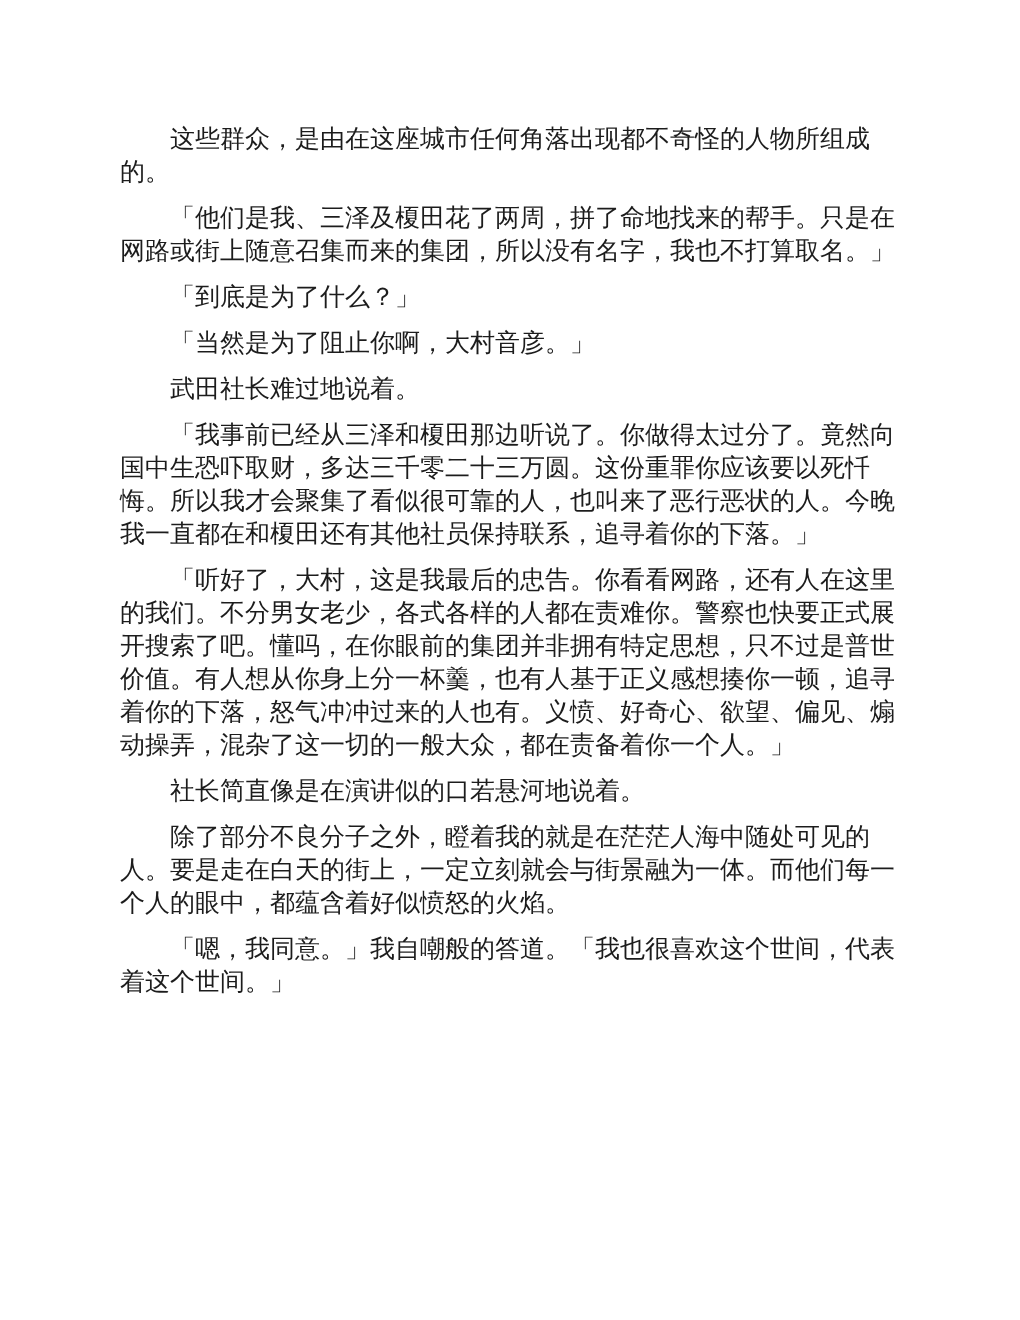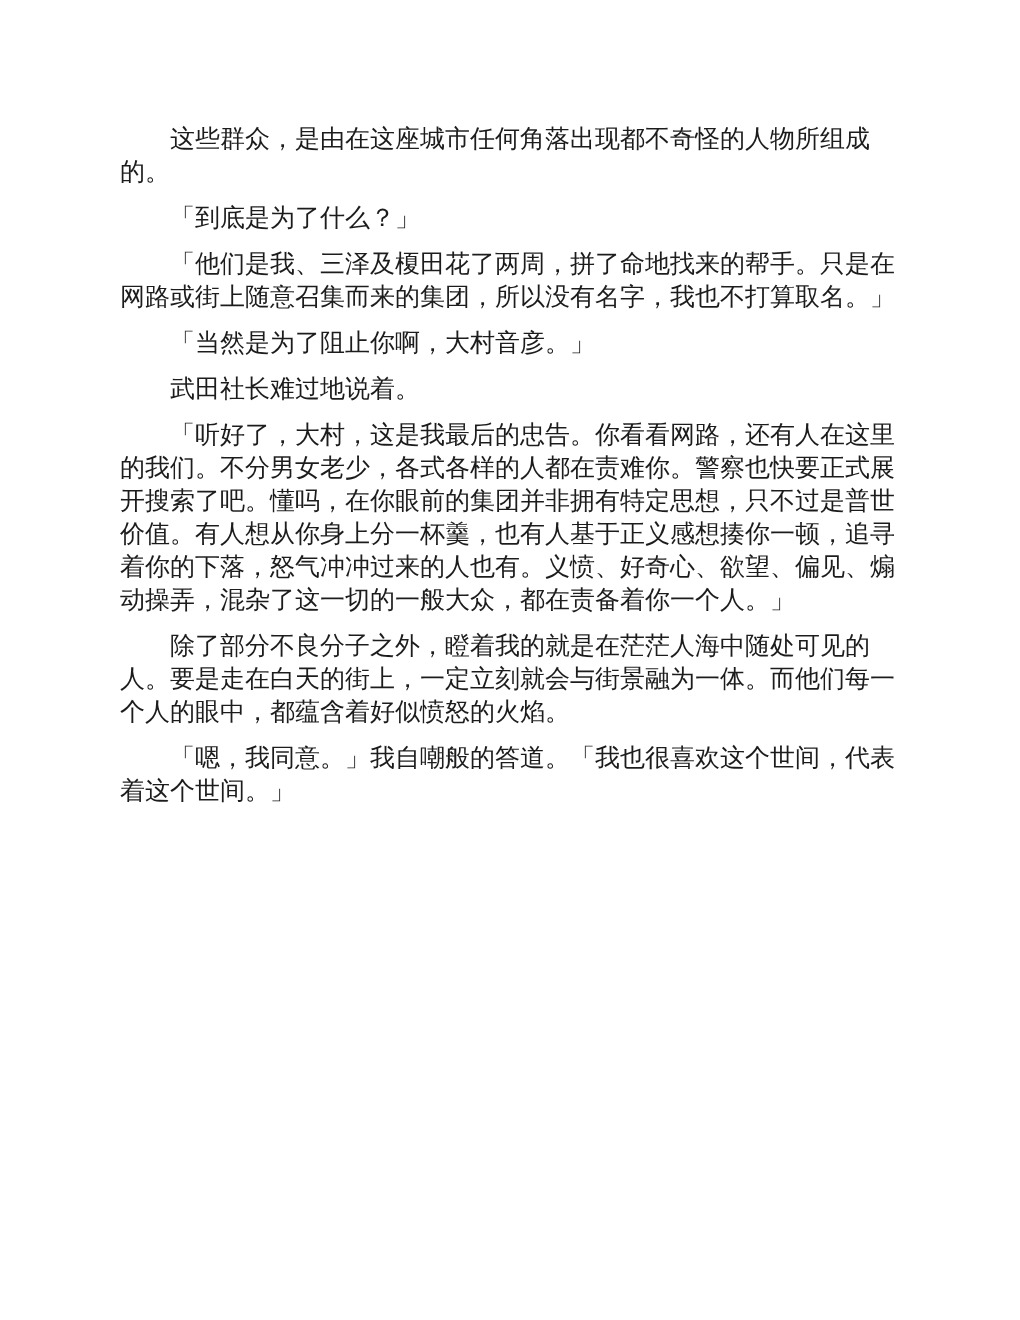--- a/index.html
+++ b/index.html
@@ -32,21 +32,23 @@
     margin: 0 0 13px 0;
     text-indent: 2em;
   }
 </style>
 </head>
 <body>
 
 <div class="page">
   <div class="text-block">
     <p>这些群众，是由在这座城市任何角落出现都不奇怪的人物所组成的。</p>
+    <p>「他们是我、三泽及榎田花了两周，拼了命地找来的帮手。只是在网路或街上随意召集而来的集团，所以没有名字，我也不打算取名。」</p>
     <p>「到底是为了什么？」</p>
-    <p>「他们是我、三泽及榎田花了两周，拼了命地找来的帮手。只是在网路或街上随意召集而来的集团，所以没有名字，我也不打算取名。」</p>
     <p>「当然是为了阻止你啊，大村音彦。」</p>
     <p>武田社长难过地说着。</p>
+    <p>「我事前已经从三泽和榎田那边听说了。你做得太过分了。竟然向国中生恐吓取财，多达三千零二十三万圆。这份重罪你应该要以死忏悔。所以我才会聚集了看似很可靠的人，也叫来了恶行恶状的人。今晚我一直都在和榎田还有其他社员保持联系，追寻着你的下落。」</p>
     <p>「听好了，大村，这是我最后的忠告。你看看网路，还有人在这里的我们。不分男女老少，各式各样的人都在责难你。警察也快要正式展开搜索了吧。懂吗，在你眼前的集团并非拥有特定思想，只不过是普世价值。有人想从你身上分一杯羹，也有人基于正义感想揍你一顿，追寻着你的下落，怒气冲冲过来的人也有。义愤、好奇心、欲望、偏见、煽动操弄，混杂了这一切的一般大众，都在责备着你一个人。」</p>
+    <p>社长简直像是在演讲似的口若悬河地说着。</p>
     <p>除了部分不良分子之外，瞪着我的就是在茫茫人海中随处可见的人。要是走在白天的街上，一定立刻就会与街景融为一体。而他们每一个人的眼中，都蕴含着好似愤怒的火焰。</p>
     <p>「嗯，我同意。」我自嘲般的答道。「我也很喜欢这个世间，代表着这个世间。」</p>
   </div>
 </div>
 
 </body></html>

